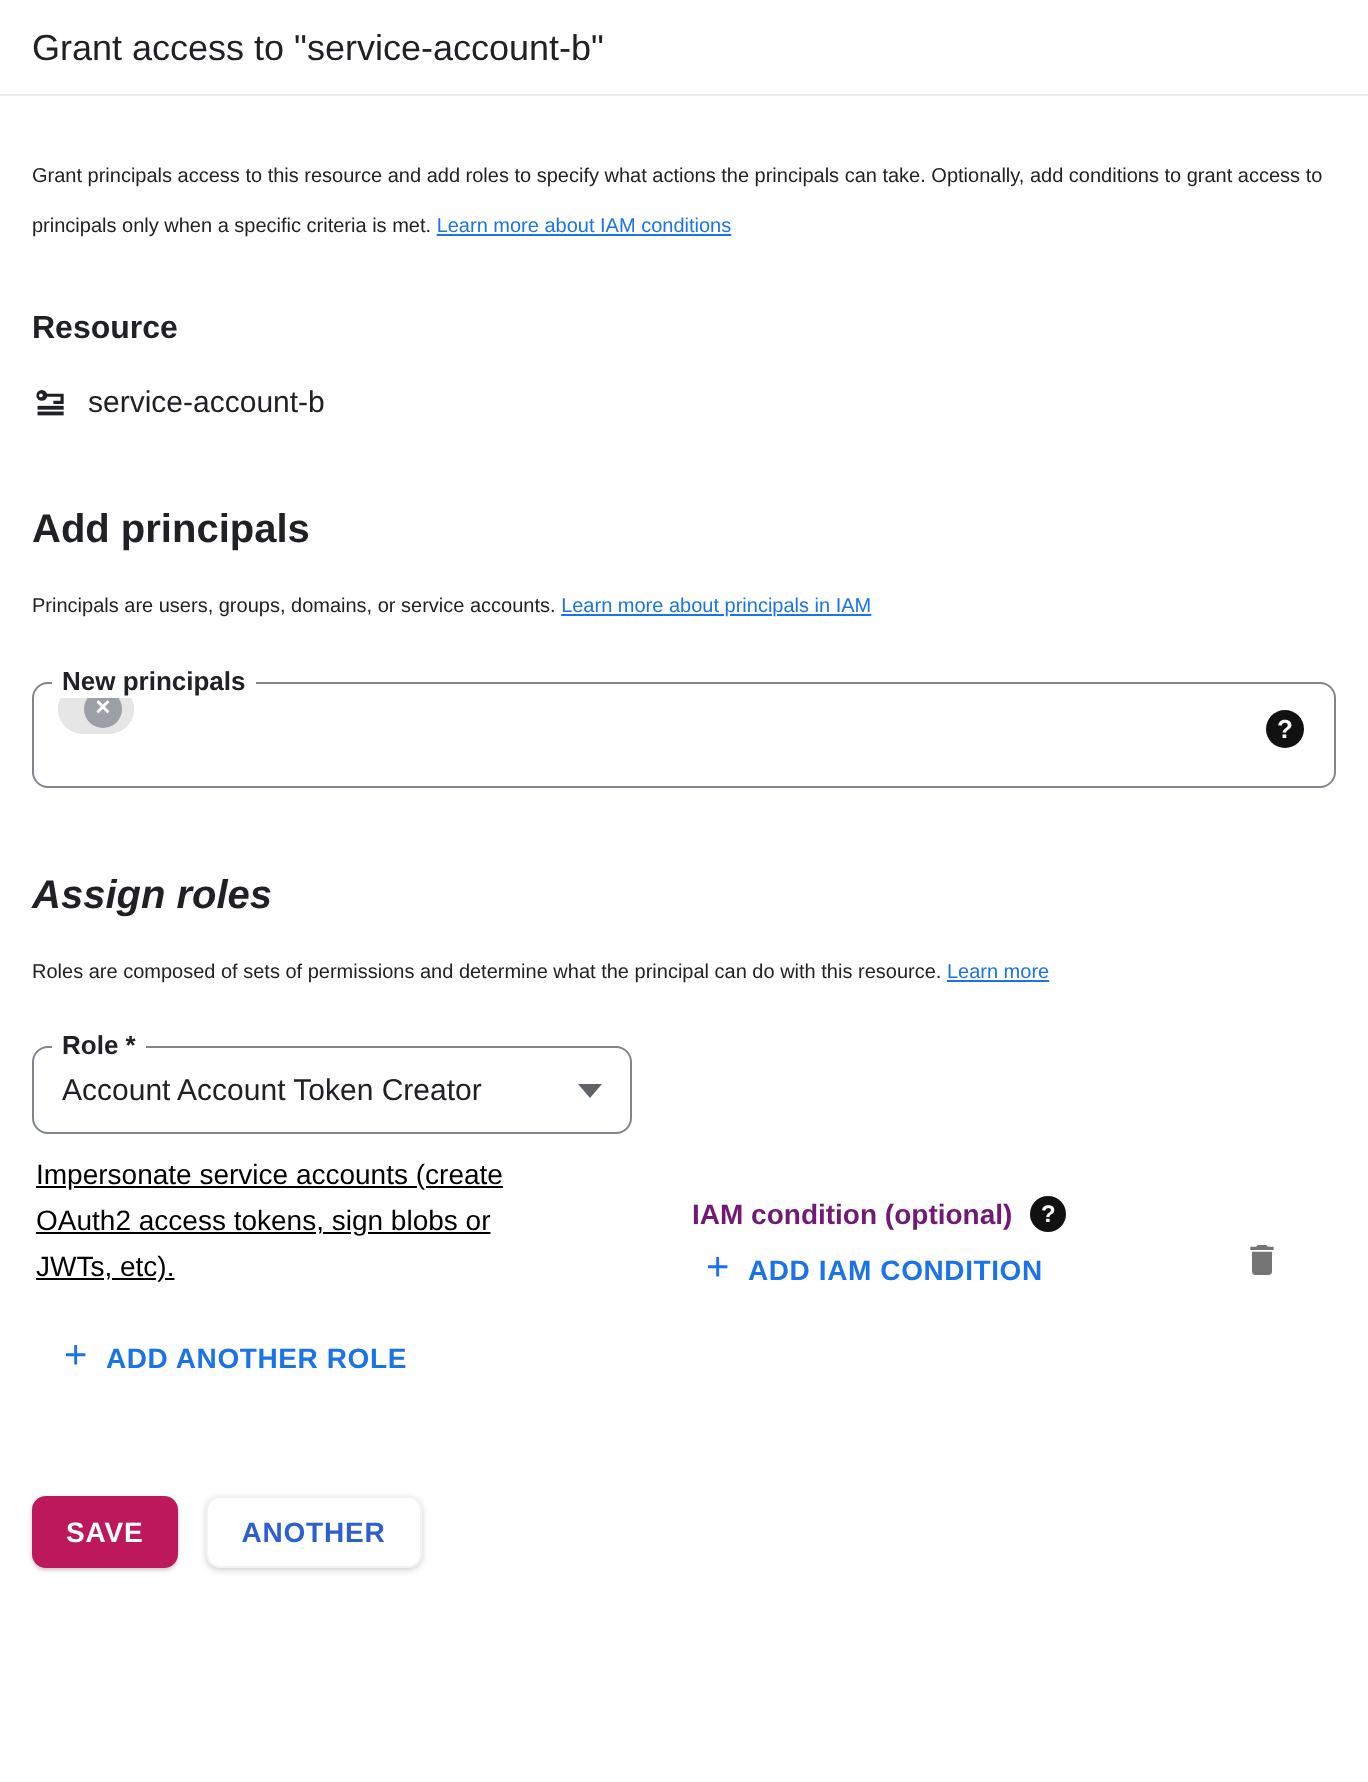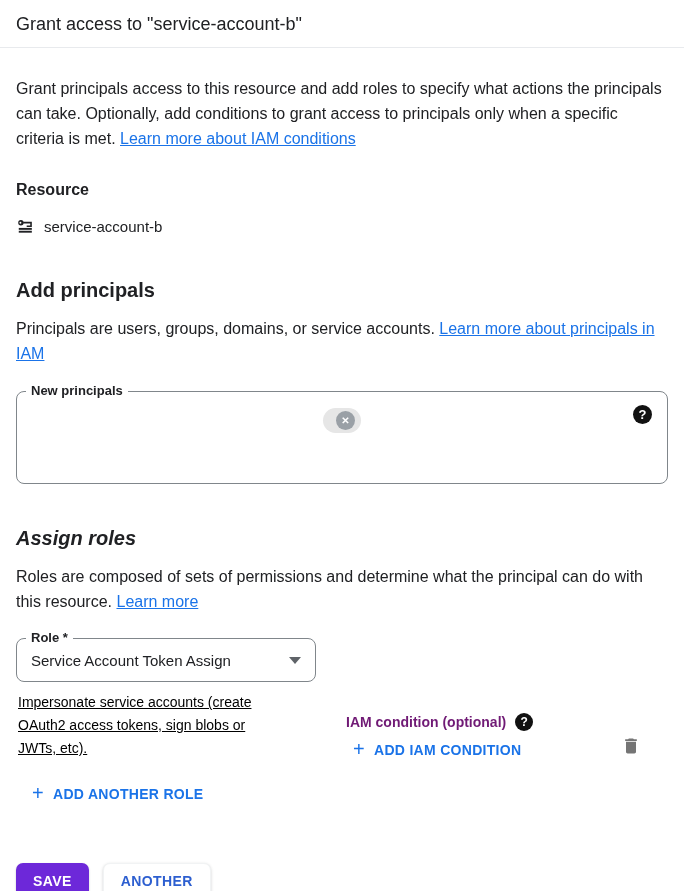--- a/index.html
+++ b/index.html
@@ -14,21 +14,21 @@
   
   .dlg-title {
     font-size: 18px; font-weight: 400; color: #202124;
     padding: 13px 16px 12px 16px; line-height: 22px;
   }
   .divider { border-bottom: 1px solid #e8eaed; }
 
   .content { padding: 0 16px; }
 
   p.body-text {
-    font-size: 16px; line-height: 25px; color: #202124;
+    font-size: 10px; line-height: 25px; color: #202124;
   }
   .intro { margin-top: 28px; }
 
   a.link {
     color: #1a73e8; text-decoration: underline; cursor: pointer;
   }
 
   h2.h16 { font-size: 16px; font-weight: 700; margin-top: 29px; line-height: 20px; }
   h2.h20 { font-size: 20px; font-weight: 700; line-height: 26px; }
   .h-add-principals { margin-top: 41px; }
@@ -49,23 +49,22 @@
     border-radius: 8px;
     background: #fff;
   }
   .field-label {
     position: absolute; top: -9px; left: 9px;
     background: #fff; padding: 0 5px;
     font-size: 13px; font-weight: 700; color: #202124; line-height: 16px;
     white-space: nowrap;
   }
   .principals-field {
-    margin-top: 25px; height: 93px; width: 652px;
-    padding: 16px 12px;
-    text-align: center;
+    margin-top: 25px; height: 53px; width: 652px;
+    padding: 0 12px;
   }
   .chip {
     display: inline-flex; align-items: center; gap: 7px;
     background: #e6e6e6; border-radius: 14px;
     padding: 3px 6px 3px 13px;
     font-size: 15px; color: #202124; line-height: 20px;
     max-width: 560px;
   }
   .chip-x {
     display: inline-flex; align-items: center; justify-content: center;
@@ -118,21 +117,21 @@
   .add-cond-btn { margin-top: 10px; padding-left: 7px; }
 
   .trash-col { margin-left: auto; margin-right: 27px; margin-top: 6px; }
   .trash-btn { background: none; border: none; display: inline-flex; }
 
   .add-role-btn { margin-top: 25px; margin-left: 16px; }
 
   
   .actions { margin-top: 59px; display: flex; align-items: center; gap: 14px; }
   .save-btn {
-    background: #6d28d9; color: #fff; border: none;
+    background: #be185d; color: #fff; border: none;
     height: 36px; padding: 0 17px; border-radius: 7px;
     font-size: 14px; font-weight: 700; letter-spacing: 0.4px;
     box-shadow: 0 1px 2px rgba(60,64,67,.3);
   }
   .cancel-btn {
     background: #fff; color: #2d5fd0;
     border: 1px solid #f1f3f4;
     height: 36px; padding: 0 17px; border-radius: 7px;
     font-size: 14px; font-weight: 700; letter-spacing: 0.4px;
     box-shadow: 0 1px 3px rgba(60,64,67,.25);
@@ -179,21 +178,21 @@
 
     <h2 class="h20 h-assign-roles">Assign roles</h2>
 
     <p class="body-text after-h"><span>Roles are composed of sets of permissions and determine what the principal can do with this resource. </span><a class="link">Learn more</a></p>
 
     <div class="role-row">
 
       <div class="role-col">
         <div class="outlined-field role-select">
           <span class="field-label">Role *</span>
-          <span class="role-value">Service Account Token Assign</span>
+          <span class="role-value">Account Account Token Creator</span>
           <span class="dd-arrow"></span>
         </div>
         <p class="role-help">Impersonate service accounts (create OAuth2 access tokens, sign blobs or JWTs, etc).</p>
       </div>
 
       <div class="cond-col">
         <div class="cond-label-row">
           <span class="cond-label">IAM condition (optional)</span>
           <span class="help-dot small">?</span>
         </div>

